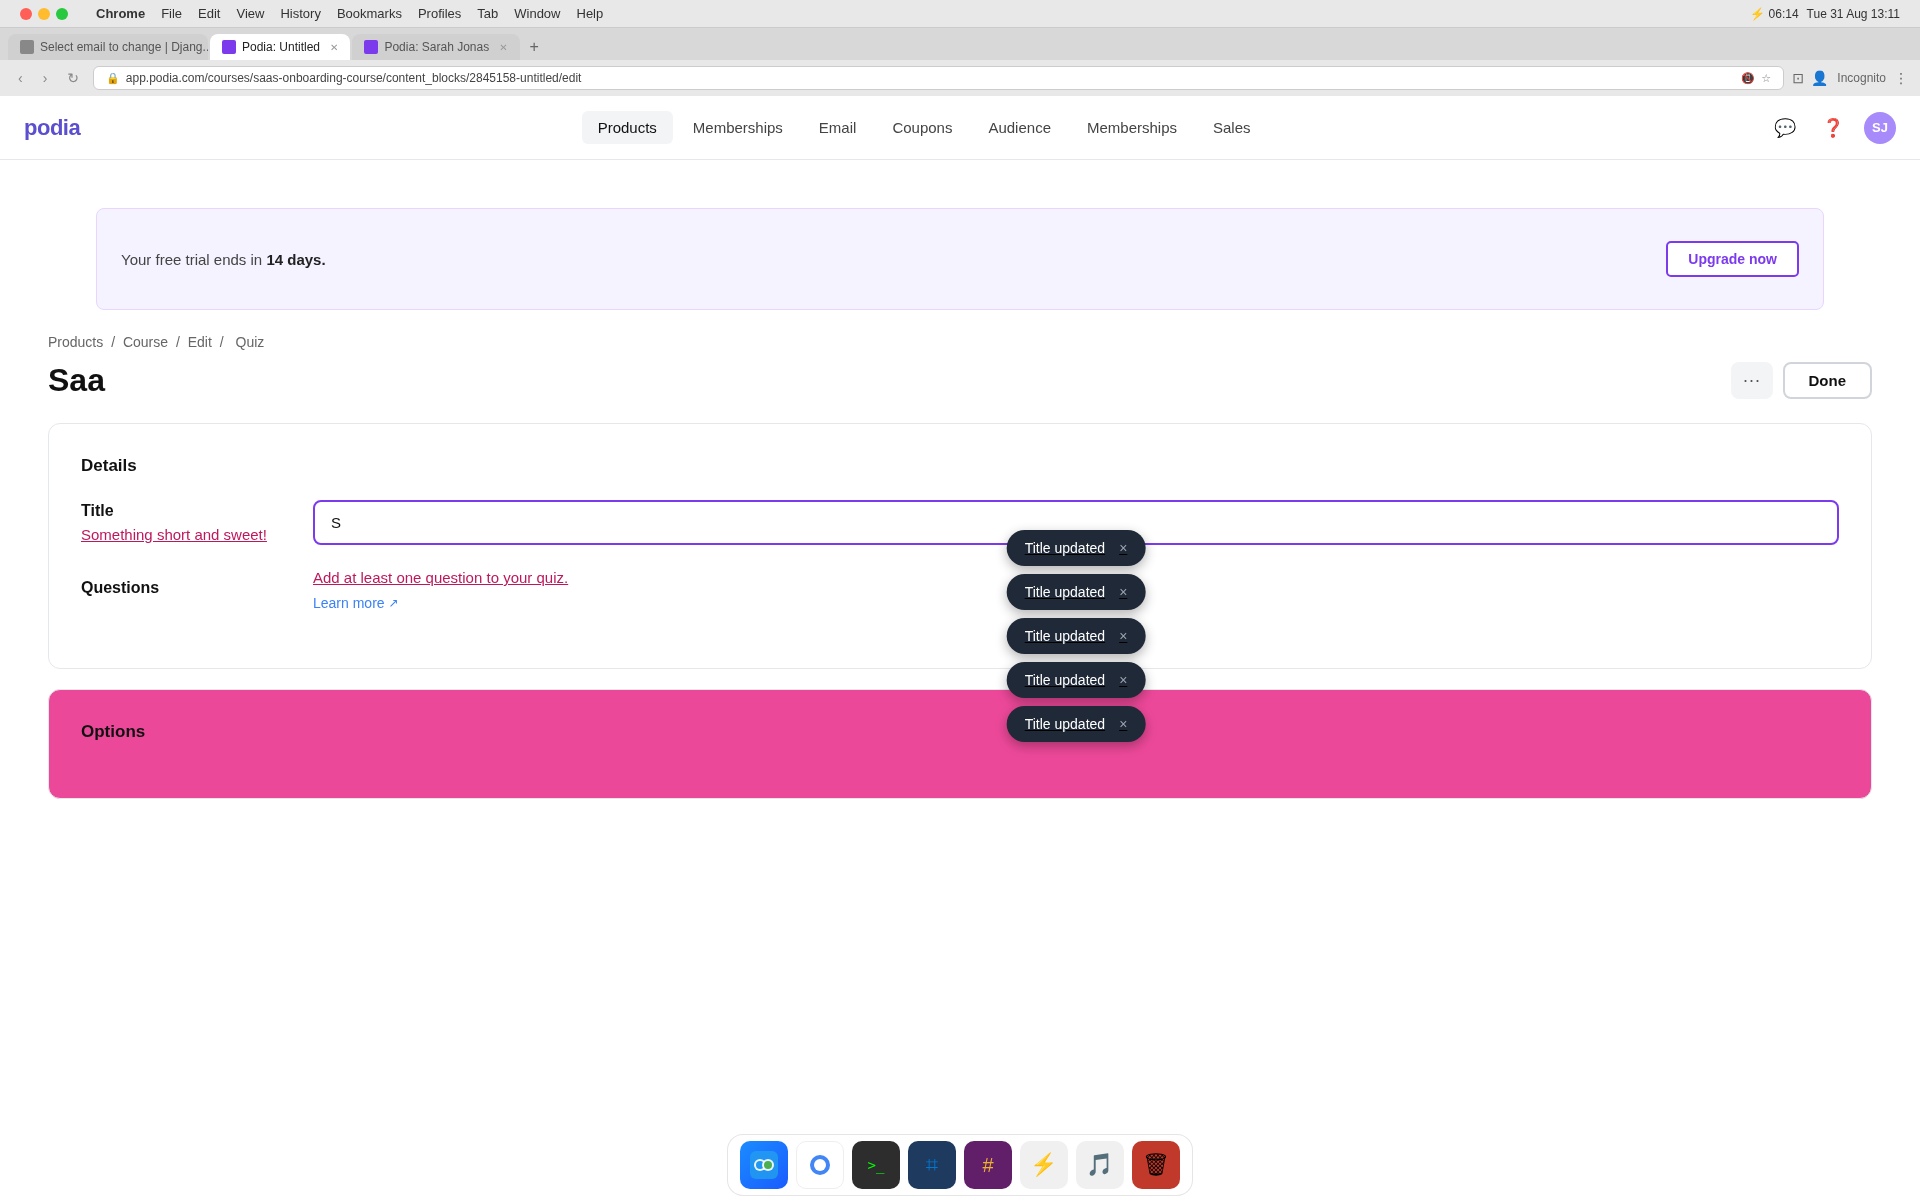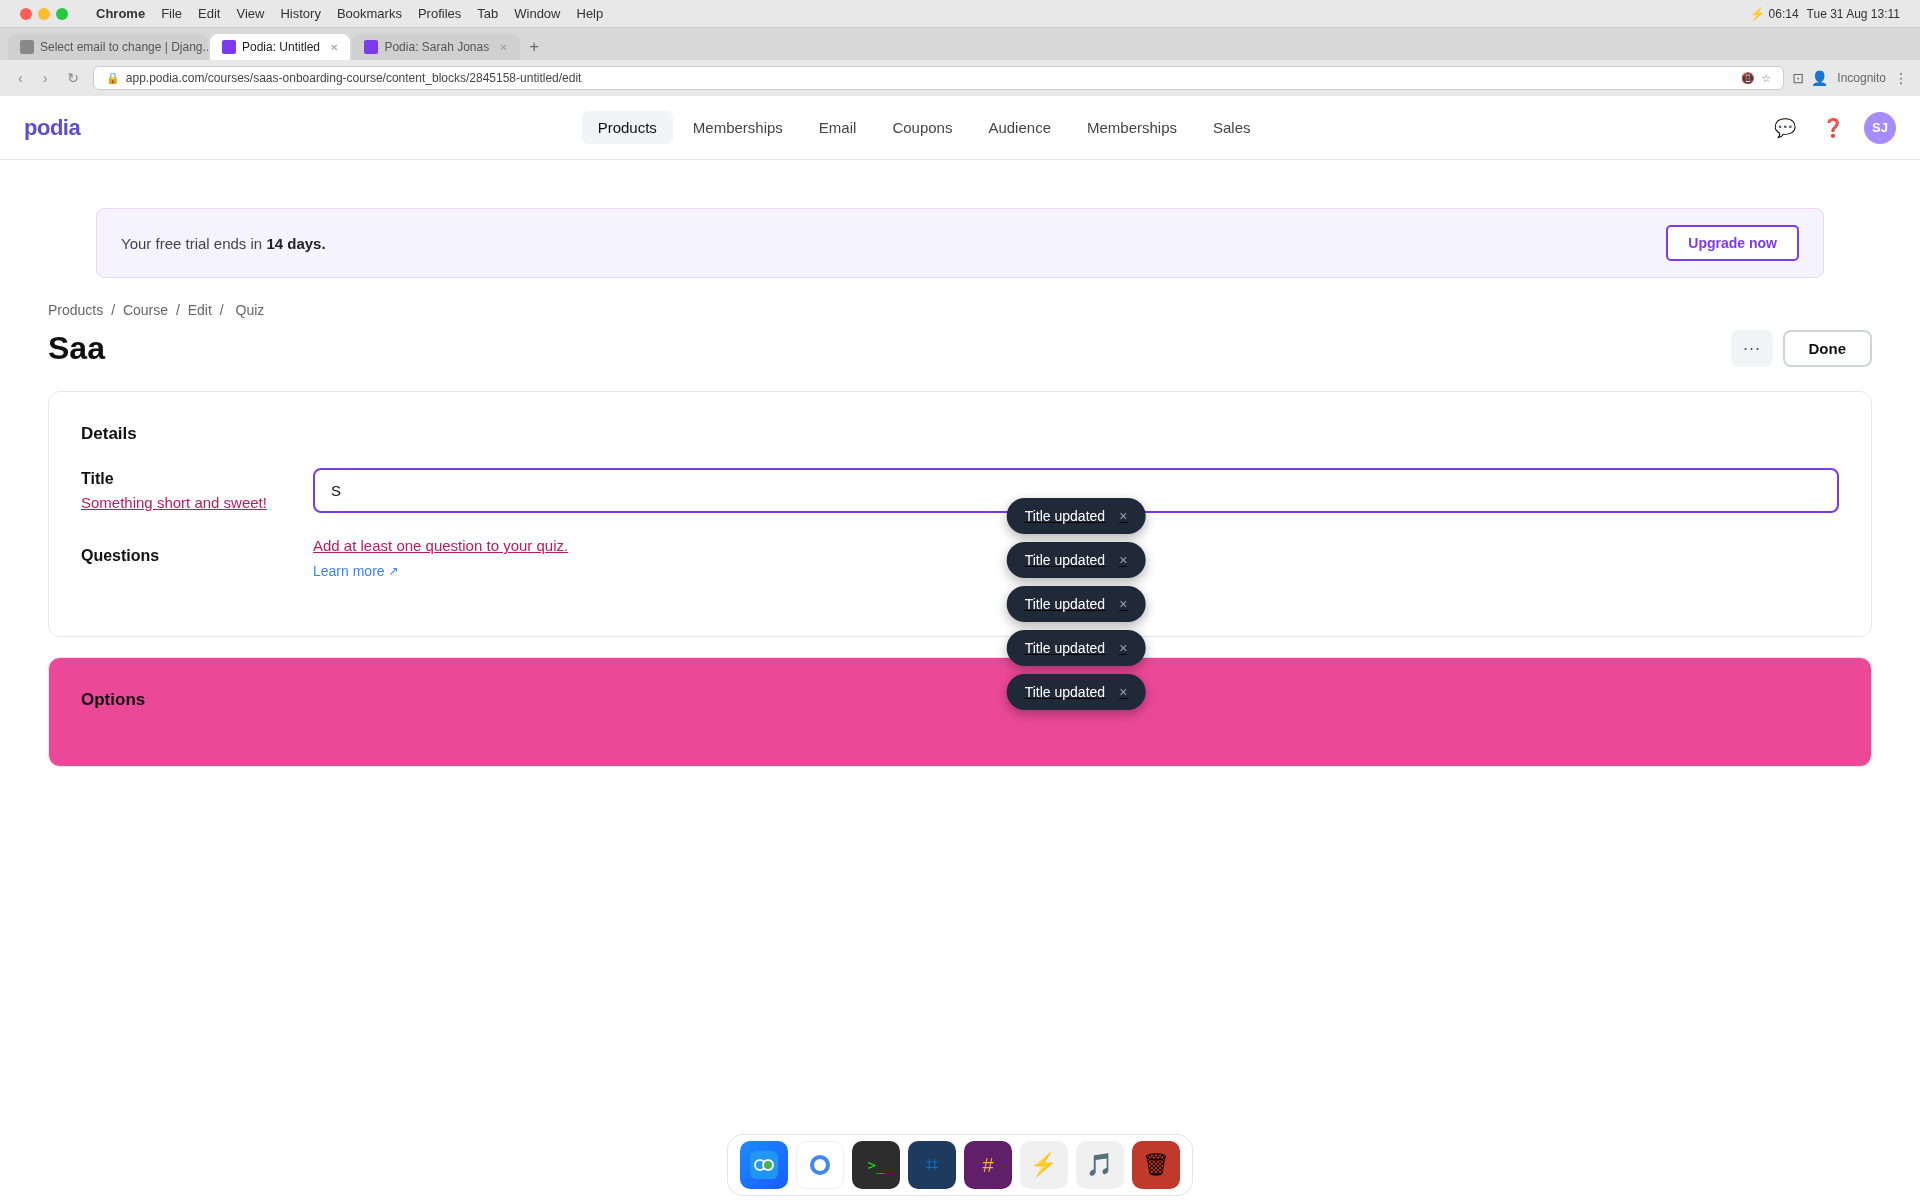--- a/index.html
+++ b/index.html
@@ -101,21 +101,21 @@
     .nav-item.active { background: #f3f4f6; color: #111; font-weight: 500; }
     .header-actions { display: flex; align-items: center; gap: 12px; }
     .header-icon-btn { background: none; border: none; cursor: pointer; color: #666; font-size: 18px; width: 36px; height: 36px; border-radius: 50%; display: flex; align-items: center; justify-content: center; }
     .avatar { width: 32px; height: 32px; border-radius: 50%; background: #a78bfa; color: #fff; display: flex; align-items: center; justify-content: center; font-size: 13px; font-weight: 600; cursor: pointer; }
 
     
     .trial-banner {
       background: #f5f3ff;
       border: 1px solid #e9d5ff;
       border-radius: 8px;
-      padding: 16px 24px;
+      padding: 32px 24px;
       margin: 24px 48px 0;
       display: flex;
       align-items: center;
       justify-content: space-between;
       font-size: 15px;
       color: #444;
     }
     .trial-banner strong { font-weight: 700; color: #222; }
     .upgrade-btn {
       background: #fff;

